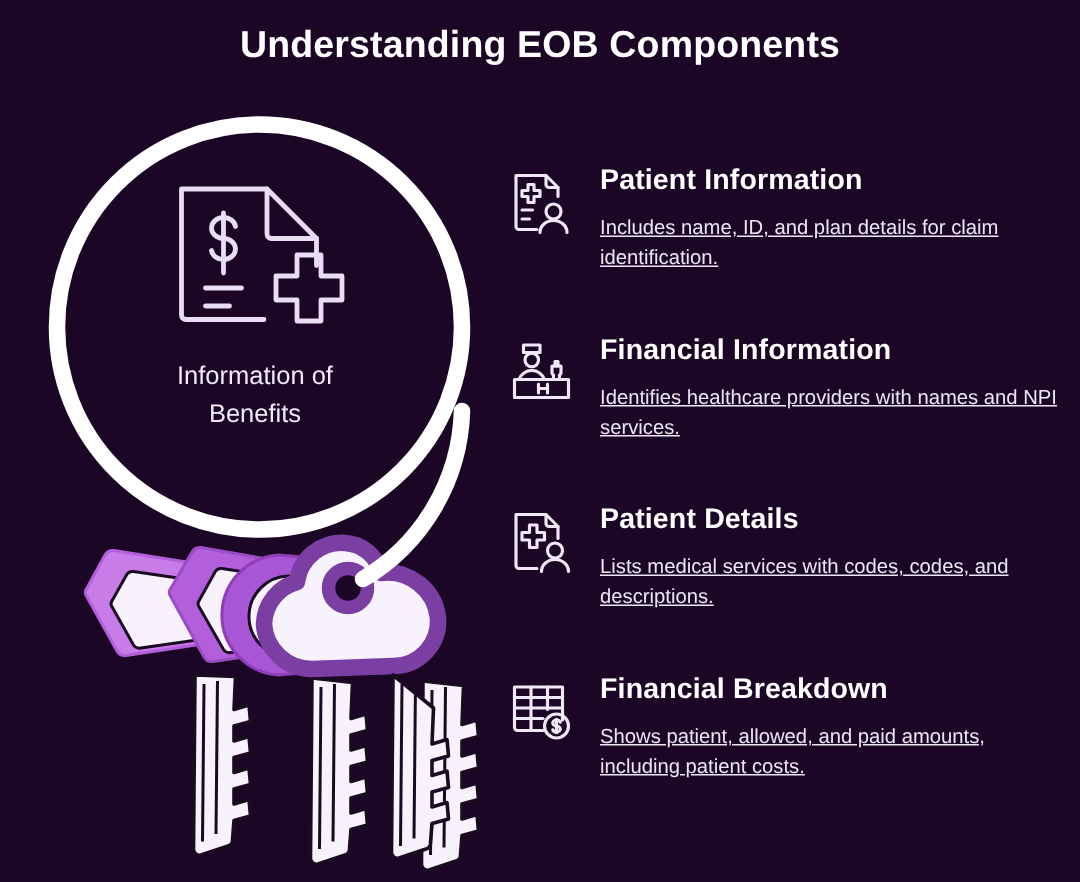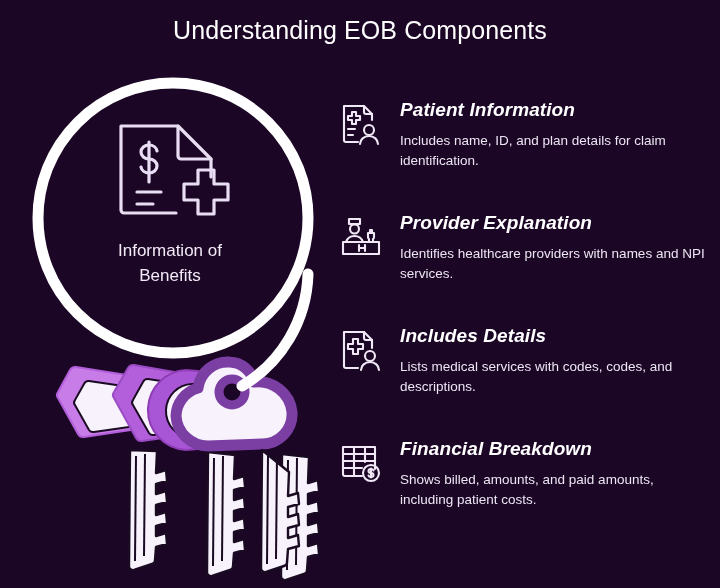--- a/index.html
+++ b/index.html
@@ -17,21 +17,21 @@
     background:#1c0626;
   }
 
   
   .page-title {
     position:absolute;
     left:0; top:16px;
     width:720px;
     text-align:center;
     font-size:25px;
-    font-weight:normal;
+    font-weight:bold;
     color:#ffffff;
     letter-spacing:0.1px;
   }
 
   
   .illustration {
     position:absolute;
     left:10px; top:40px;
     width:320px; height:548px;
   }
@@ -68,29 +68,30 @@
     left:0; top:3px;
     width:46px; height:46px;
   }
   .feature-icon svg { display:block; }
 
   .feature-title {
     font-size:19px;
     font-weight:bold;
     color:#ffffff;
     line-height:24px;
+    margin-top:11px;
     letter-spacing:0.1px;
-    font-style:italic;
   }
   .feature-desc {
     font-size:13.5px;
     line-height:19.5px;
     color:#ece5f2;
     margin-top:9px;
     max-width:308px;
+    text-decoration:underline;
   }
 </style>
 </head>
 <body>
 
 <div id="root">
 
   <div class="page-title">Understanding EOB Components</div>
 
   <div class="illustration">
@@ -183,50 +184,50 @@
         <svg width="46" height="46" viewBox="0 0 46 46" fill="none" stroke="#f0e8f6" stroke-width="2.1" stroke-linecap="round" stroke-linejoin="round">
           <path d="M11 5 h11 v5 h-11 z"></path>
           <circle cx="16.5" cy="15" r="4.5"></circle>
           <path d="M8 28 a9 9 0 0 1 17 0"></path>
           <path d="M30 19 h6 v4 a2 2 0 0 1 -1 2 l0 3 h-4 l0 -3 a2 2 0 0 1 -1 -2 z"></path>
           <path d="M32 16 h2 v3 h-2 z"></path>
           <path d="M5 28 h36 v12 h-36 z"></path>
           <path d="M21 31 v6 M27 31 v6 M21 34 h6"></path>
         </svg>
       </span>
-      <div class="feature-title">Provider Explanation</div>
+      <div class="feature-title">Financial Information</div>
       <div class="feature-desc">Identifies healthcare providers with names and NPI services.</div>
     </div>
 
     <div class="feature-item">
       <span class="feature-icon">
         <svg width="46" height="46" viewBox="0 0 46 46" fill="none" stroke="#f0e8f6" stroke-width="2.1" stroke-linecap="round" stroke-linejoin="round">
           <path d="M6 5 h20 l8 8 v8 M6 5 v34 a2 2 0 0 0 2 2 h12"></path>
           <path d="M26 5 v6 a2 2 0 0 0 2 2 h6"></path>
           <path d="M15 12 h5 v5 h5 v5 h-5 v5 h-5 v-5 h-5 v-5 h5 z"></path>
           <circle cx="32" cy="29" r="5"></circle>
           <path d="M23 43 a9 8 0 0 1 18 0"></path>
         </svg>
       </span>
-      <div class="feature-title">Includes Details</div>
+      <div class="feature-title">Patient Details</div>
       <div class="feature-desc">Lists medical services with codes, codes, and descriptions.</div>
     </div>
 
     <div class="feature-item">
       <span class="feature-icon">
         <svg width="46" height="46" viewBox="0 0 46 46" fill="none" stroke="#f0e8f6" stroke-width="2.1" stroke-linecap="round" stroke-linejoin="round">
           <path d="M5 7 h32 v22 M5 7 v27 a2 2 0 0 0 2 2 h17"></path>
           <path d="M5 14 h32"></path>
           <path d="M5 21 h32"></path>
           <path d="M5 28 h19"></path>
           <path d="M16 7 v29"></path>
           <path d="M27 7 v15"></path>
           <circle cx="33" cy="33" r="8"></circle>
           <path d="M33 28.5 v9"></path>
           <path d="M35.5 30.5 a2.5 2 0 0 0 -2.5 -1.5 a2.5 2 0 0 0 0 4 a2.5 2 0 0 1 0 4 a2.5 2 0 0 1 -2.5 -1.5"></path>
         </svg>
       </span>
       <div class="feature-title">Financial Breakdown</div>
-      <div class="feature-desc">Shows billed, amounts, and paid amounts, including patient costs.</div>
+      <div class="feature-desc">Shows patient, allowed, and paid amounts, including patient costs.</div>
     </div>
 
   </div>
 </div>
 
 </body></html>

